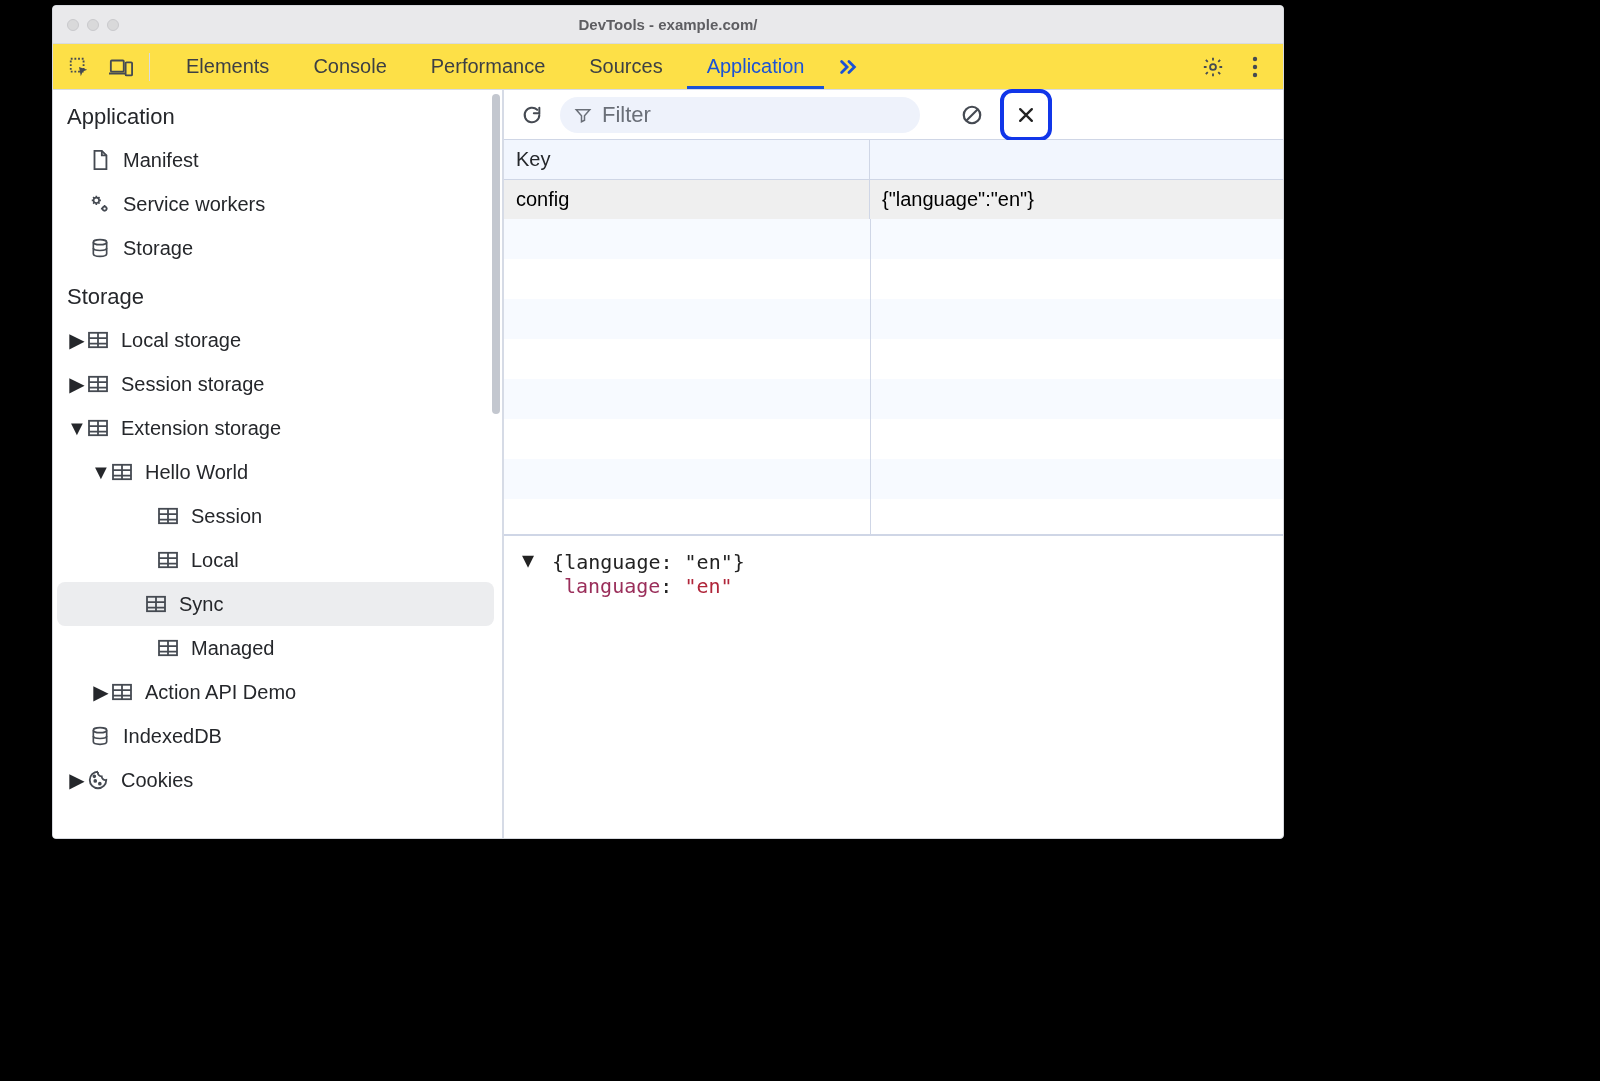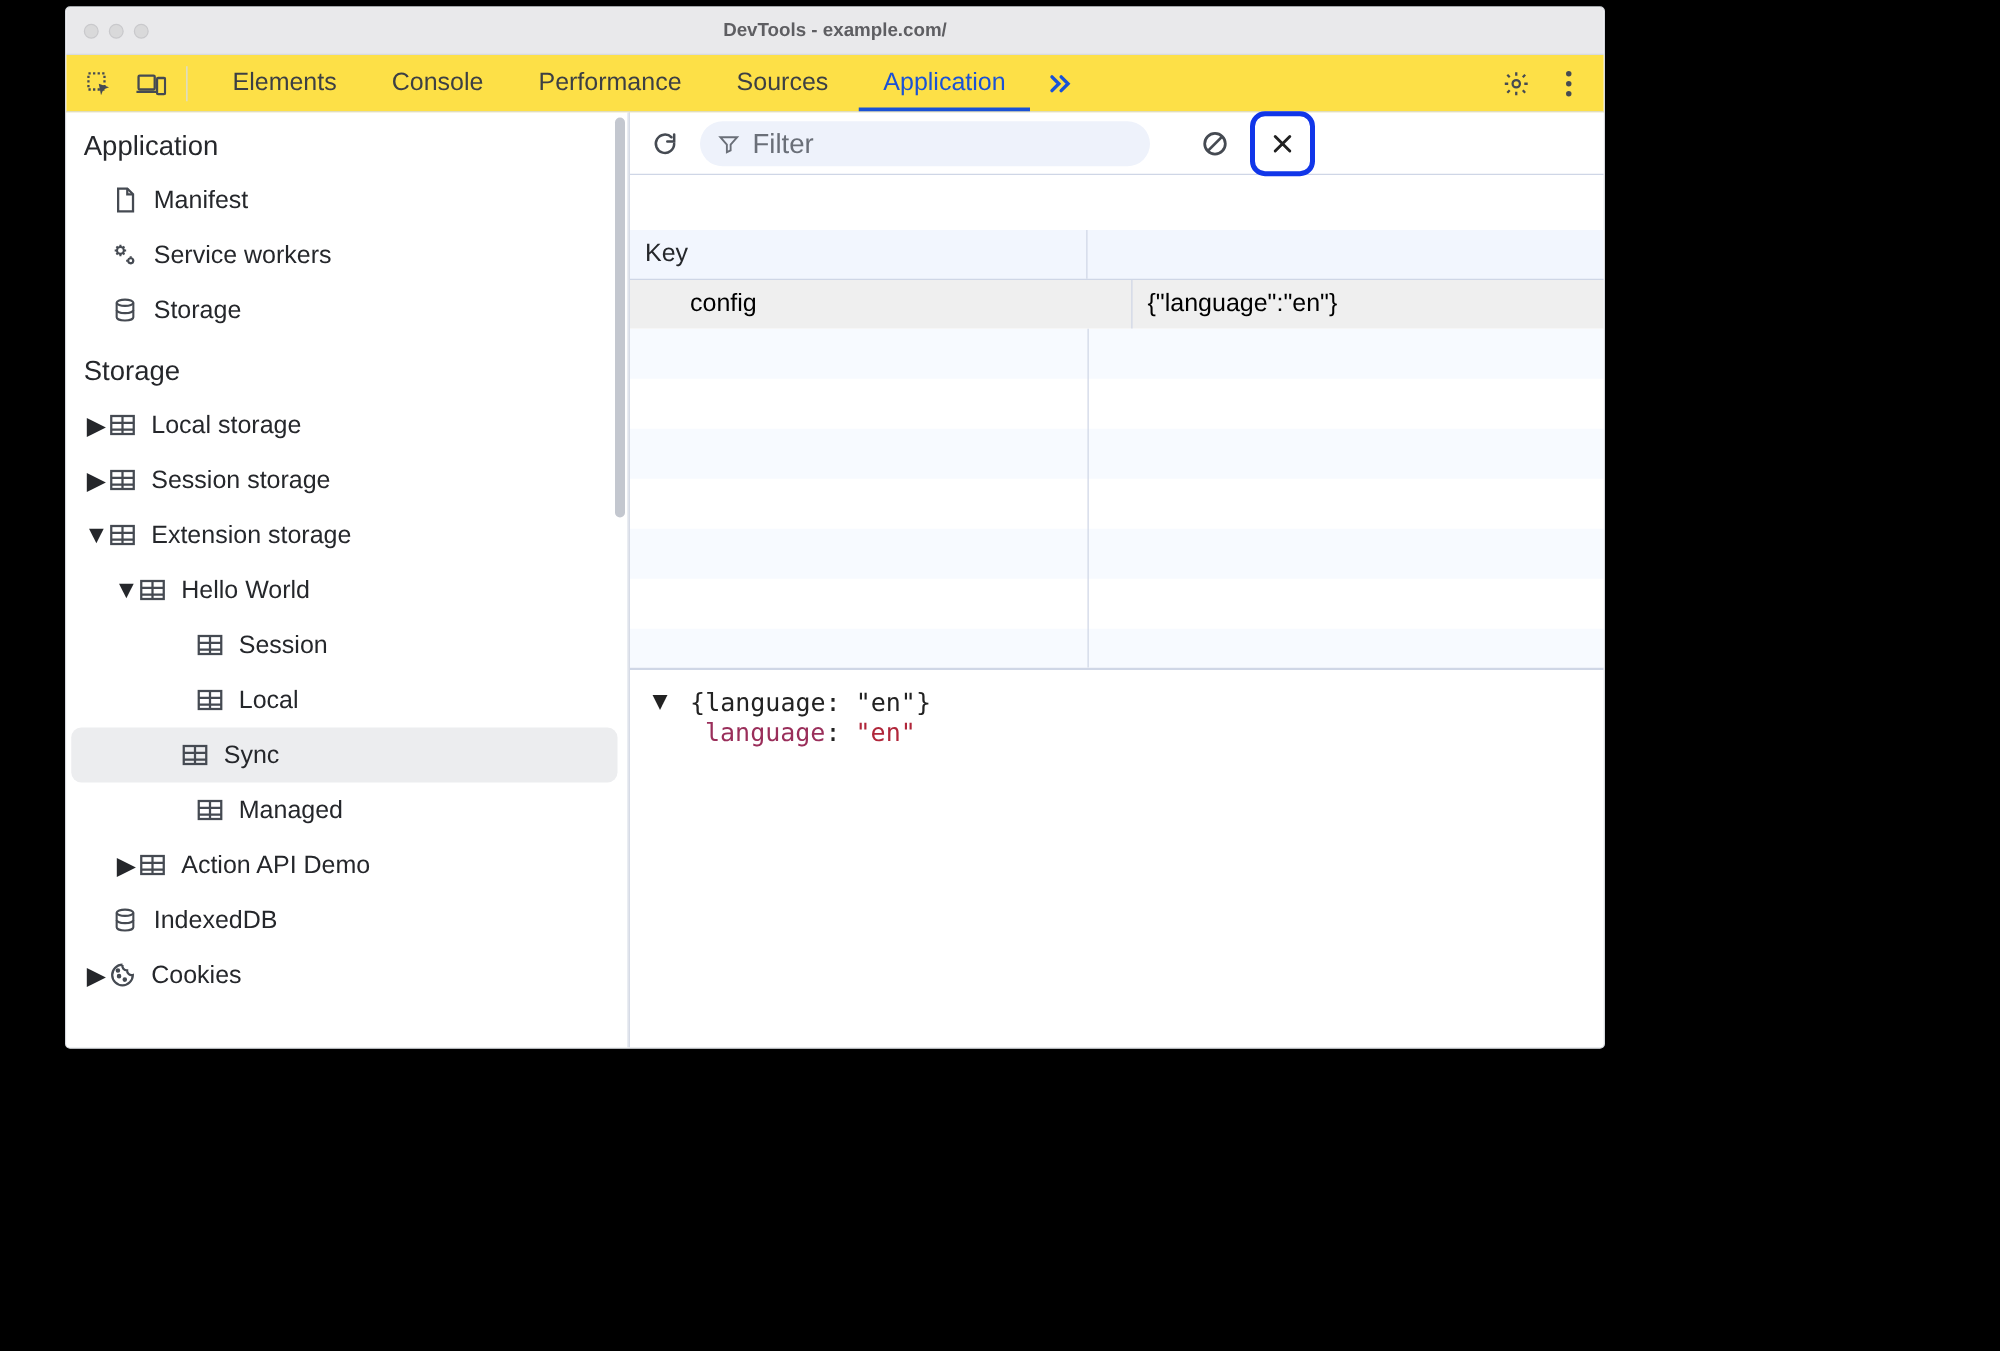--- a/index.html
+++ b/index.html
@@ -53,23 +53,23 @@
     flex:0 0 360px; height:36px; background:#eef2fb; border-radius:18px;
     display:flex; align-items:center; gap:10px; padding:0 14px; color:#6a6f78; font-size:22px;
   }
   .highlight-box { border:4px solid #1136e9; border-radius:12px; padding:2px; display:flex; align-items:center; justify-content:center;}
   .toolbar .gap { width:14px; }
   
   .table { flex: 0 0 396px; display:flex; flex-direction:column; border-bottom:2px solid #cfd6e6;}
   .thead, .trow { display:flex; }
   .cell-key { width:366px; border-right:1px solid #cfd6e6; padding:8px 12px;}
   .cell-val { flex:1; padding:8px 12px;}
-  .thead { background:#f2f6fe; color:#25272b; font-size:20px; border-bottom:1px solid #cfd6e6;margin-top:44px;}
+  .thead { background:#f2f6fe; color:#25272b; font-size:20px; border-bottom:1px solid #cfd6e6;}
   .trow { font-size:20px; }
-  .trow.stripe { background:#efefef;padding-left:36px; }
+  .trow.stripe { background:#efefef; }
   .tgrid { flex:1; background:linear-gradient(#f7faff,#f7faff 40px,#ffffff 40px,#ffffff 80px); background-size:100% 80px; position:relative;}
   .tgrid .colline { position:absolute; left:366px; top:0; bottom:0; width:1px; background:#cfd6e6;}
   
   .preview { flex:1; padding:14px 18px; font-family:ui-monospace,Menlo,Consolas,monospace; font-size:20px; color:#222;}
   .preview .tri { display:inline-block; transform:translateY(-2px); margin-right:6px;}
   .preview .k { color:#9a2e5a; }
   .preview .s { color:#b0263a; }
   svg { display:block; }
 </style>
 </head>

